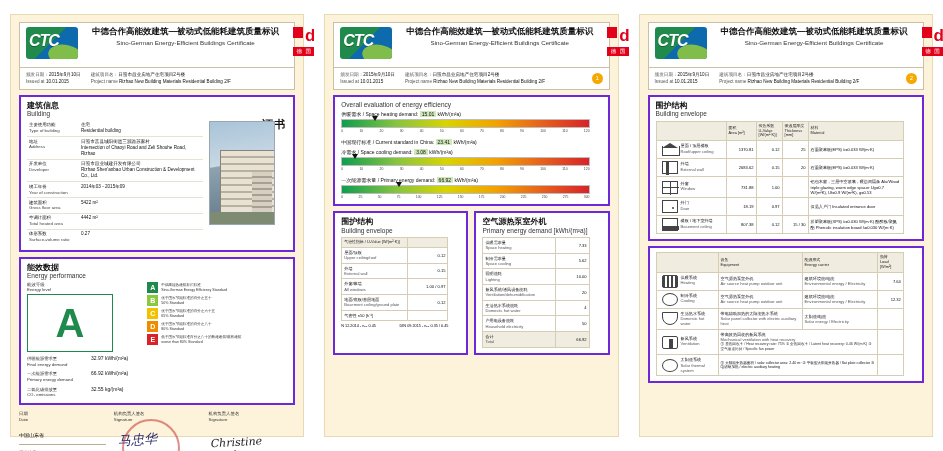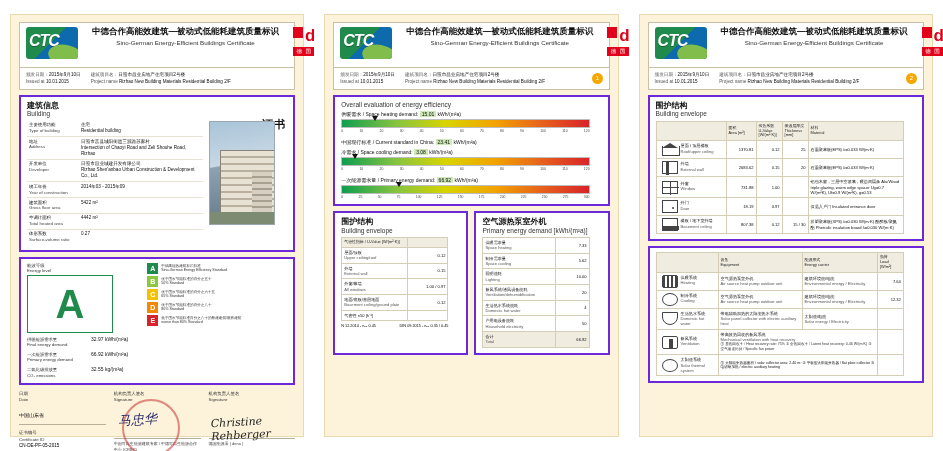--- a/index.html
+++ b/index.html
@@ -374,20 +374,24 @@
             </table>
           <div class="photo">
             <div class="bldg"></div>
             <div class="bldg2"></div>
             <div class="ground"></div>
           </div>
         </div>
       </div>
 
       <div class="panel">
+        <div class="panel-title">
+          <div class="pt-cn">能效数据</div>
+          <div class="pt-en">Energy performance</div>
+        </div>
         <div class="grade-wrap">
           <div class="grade-left">
             <div style="font-size:4.4px;color:#333;">
               <span>能效等级</span>
               <span style="display:block">Energy level</span>
             </div>
             <div class="grade-box">A</div>
             <div class="metric-row">
               <div class="metric-lbl"><span>供暖能源需求量</span><span style="display:block">Final energy demand</span></div>
               <div class="metric-val">32.97 kWh/(m²a)</div>

